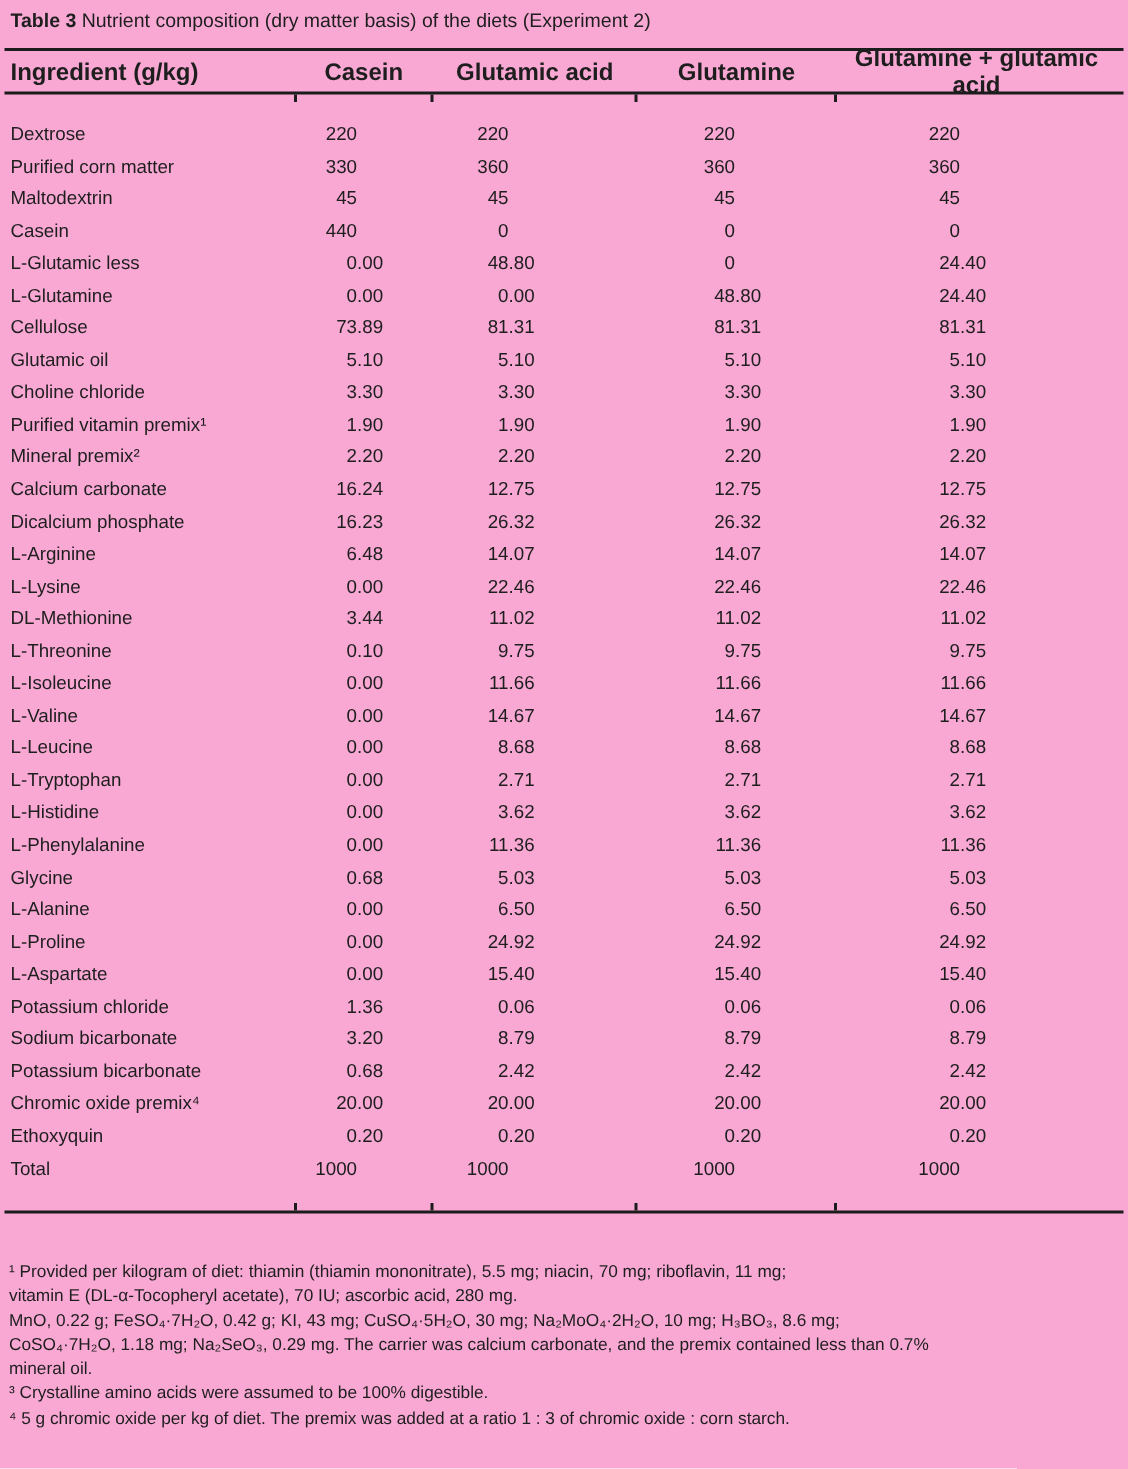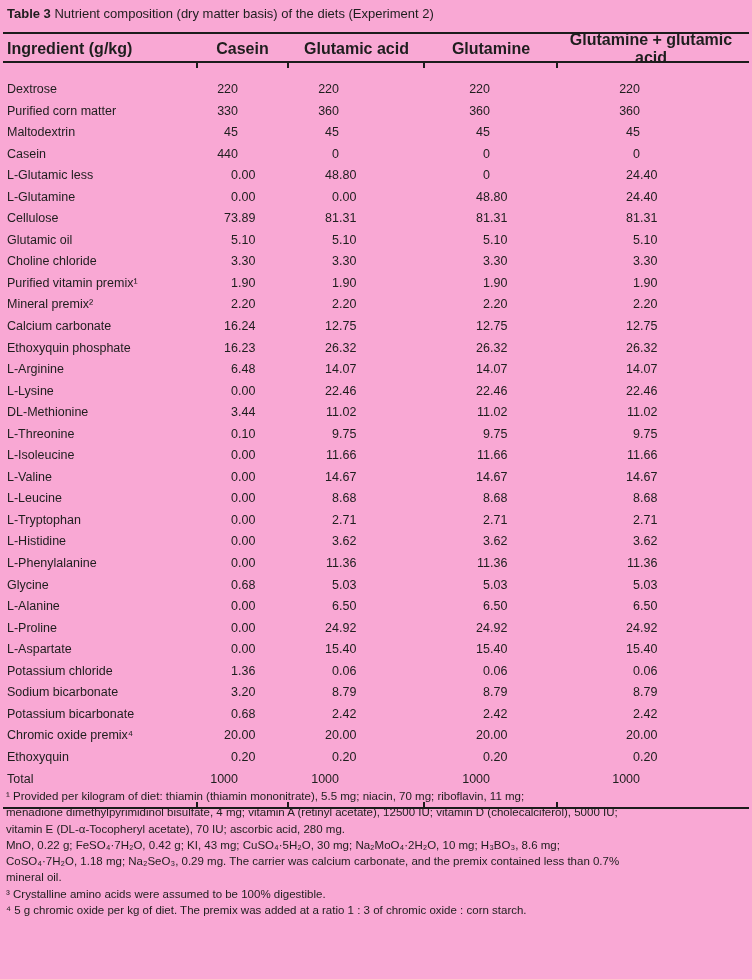--- a/index.html
+++ b/index.html
@@ -35,21 +35,21 @@
   .tbody { position:absolute; left:3px; top:82px; font-size:12.5px; }
   .row { display:flex; height:21.55px; }
   .cell-ing { width:194px; padding-left:4px; box-sizing:border-box; white-space:nowrap; }
   .cell-val { display:flex; }
   .cv1 { width:91px; } .cv2 { width:137px; } .cv3 { width:132px; } .cv4 { width:188px; }
   .ip { display:inline-block; text-align:right; white-space:pre; }
   .cv1 .ip { width:41px; } .cv2 .ip { width:51px; } .cv3 .ip { width:65px; } .cv4 .ip { width:83px; }
   .dp { display:inline-block; text-align:left; white-space:pre; }
 
   .footnotes {
-    position:absolute; left:6px; top:788px;
+    position:absolute; left:6px; top:840px;
     font-size:11.5px; line-height:16.3px; white-space:nowrap;
   }
 </style>
 </head>
 <body>
 
 <div class="page">
 
   <div class="title">
     <span class="b">Table 3</span><span> Nutrient composition (dry matter basis) of the diets (Experiment 2)</span>
@@ -294,21 +294,21 @@
         <div class="cell-val cv3">
           <span class="ip">12</span>
           <span class="dp">.75</span>
         </div>
         <div class="cell-val cv4">
           <span class="ip">12</span>
           <span class="dp">.75</span>
         </div>
       </div>
       <div class="row">
-        <div class="cell-ing">Ethoxyquin phosphate</div>
+        <div class="cell-ing">Dicalcium phosphate</div>
         <div class="cell-val cv1">
           <span class="ip">16</span>
           <span class="dp">.23</span>
         </div>
         <div class="cell-val cv2">
           <span class="ip">26</span>
           <span class="dp">.32</span>
         </div>
         <div class="cell-val cv3">
           <span class="ip">26</span>
@@ -702,21 +702,20 @@
     </div>
 
   <div class="tick up tx1"></div>
   <div class="tick up tx2"></div>
   <div class="tick up tx3"></div>
   <div class="tick up tx4"></div>
   <div class="rule rule-bot"></div>
 
   <div class="footnotes">
       <div>¹ Provided per kilogram of diet: thiamin (thiamin mononitrate), 5.5 mg; niacin, 70 mg; riboflavin, 11 mg;</div>
-      <div>menadione dimethylpyrimidinol bisulfate, 4 mg; vitamin A (retinyl acetate), 12500 IU; vitamin D (cholecalciferol), 5000 IU;</div>
       <div>vitamin E (DL-α-Tocopheryl acetate), 70 IU; ascorbic acid, 280 mg.</div>
       <div>MnO, 0.22 g; FeSO₄·7H₂O, 0.42 g; KI, 43 mg; CuSO₄·5H₂O, 30 mg; Na₂MoO₄·2H₂O, 10 mg; H₃BO₃, 8.6 mg;</div>
       <div>CoSO₄·7H₂O, 1.18 mg; Na₂SeO₃, 0.29 mg. The carrier was calcium carbonate, and the premix contained less than 0.7%</div>
       <div>mineral oil.</div>
       <div>³ Crystalline amino acids were assumed to be 100% digestible.</div>
       <div>⁴ 5 g chromic oxide per kg of diet. The premix was added at a ratio 1 : 3 of chromic oxide : corn starch.</div>
     </div>
 
 </div>
 

